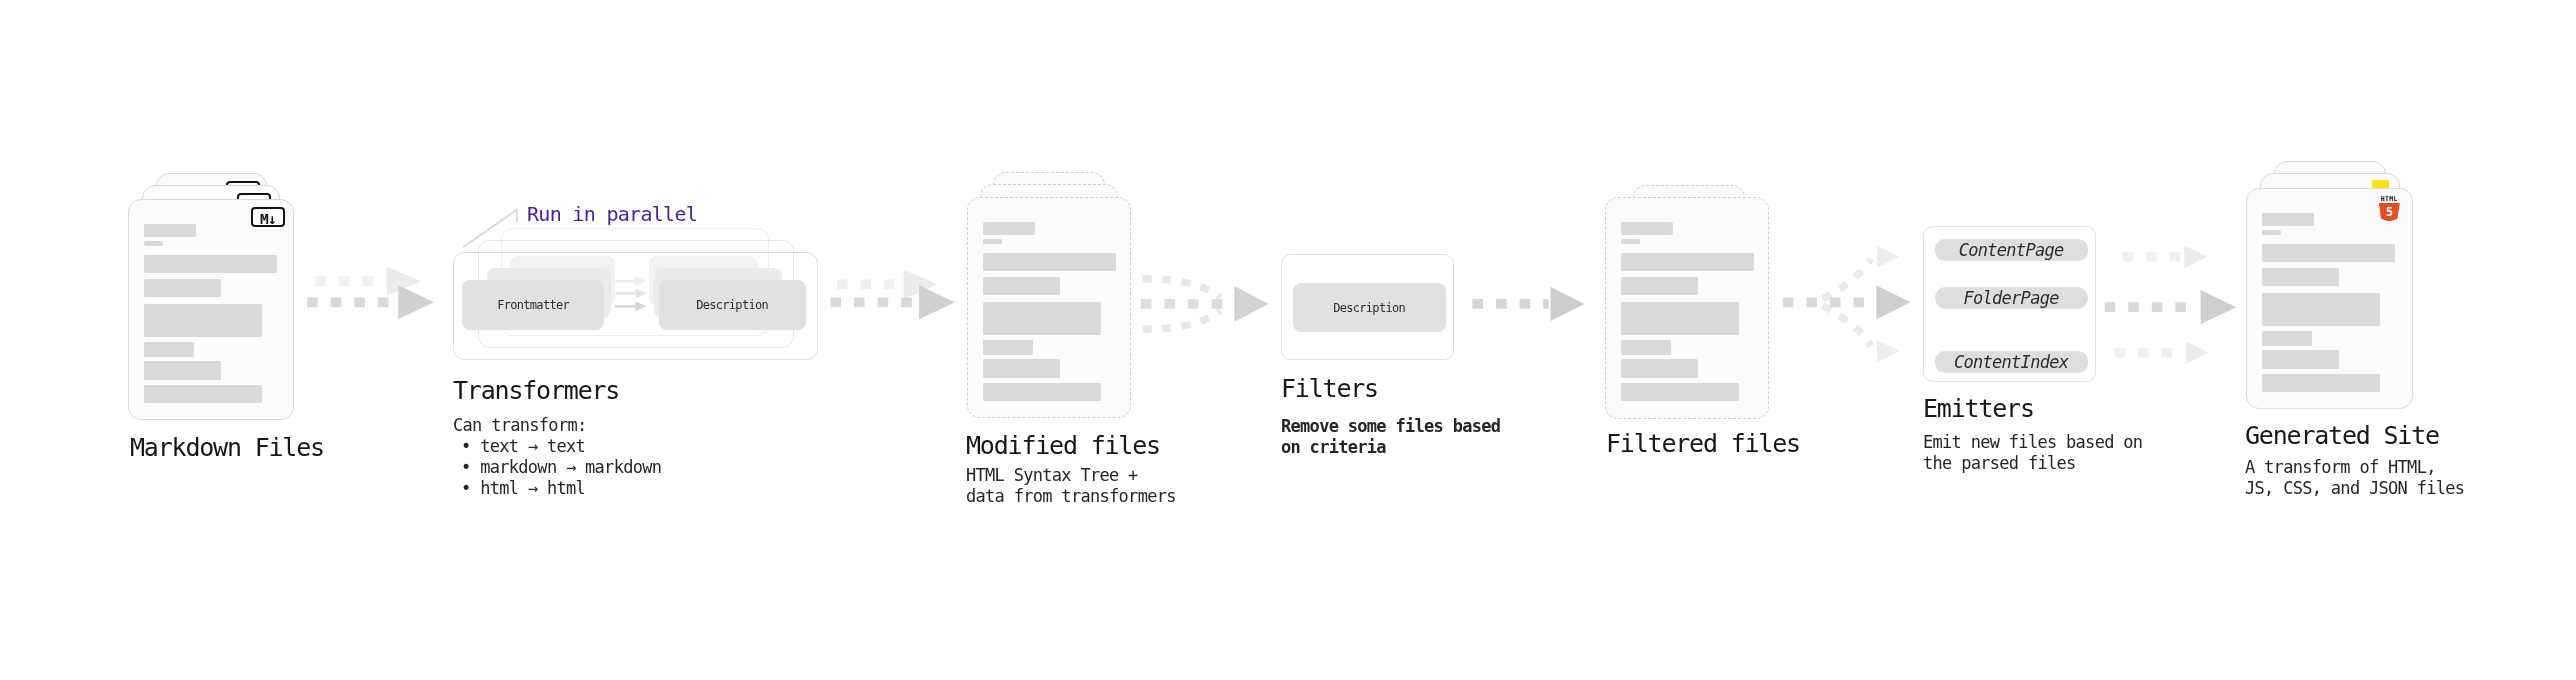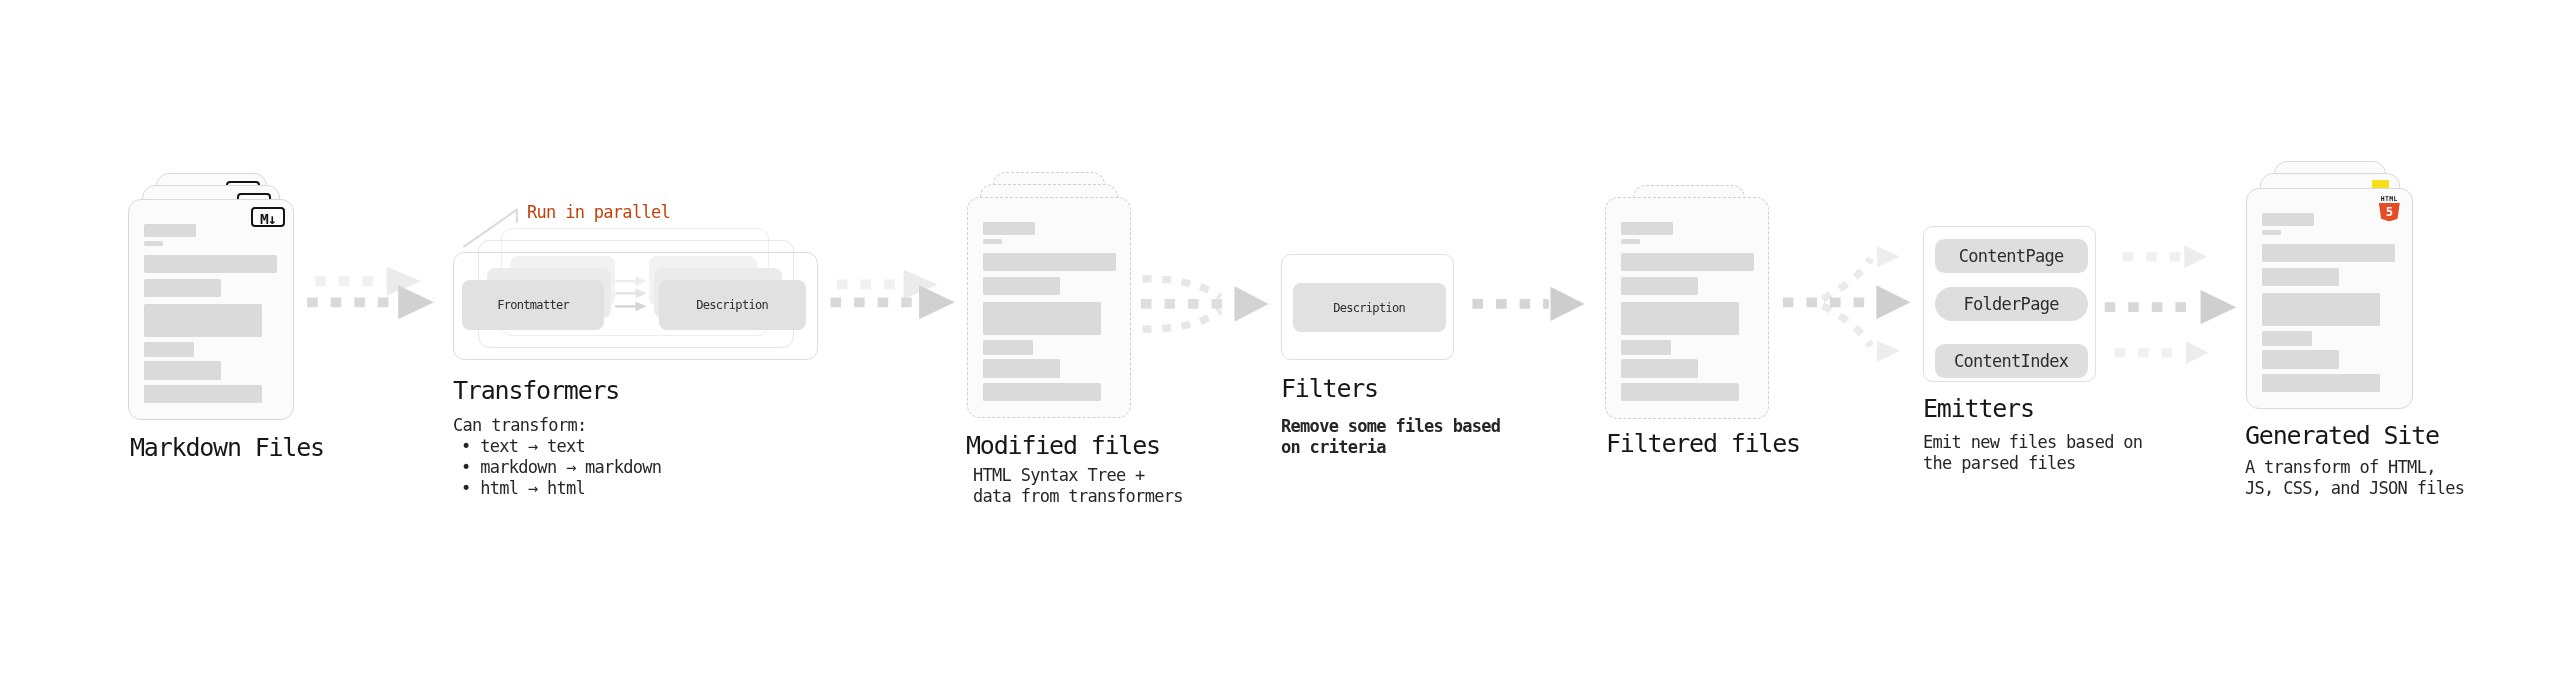--- a/index.html
+++ b/index.html
@@ -43,29 +43,29 @@
   
   .panel{position:absolute;border:1.6px solid #dcdcdc;border-radius:11.4px;background:transparent;box-sizing:border-box;}
   .panel.mid{border-color:#e5e5e5;}
   .panel.back{border-color:#ededed;}
   .gbox{position:absolute;height:50px;border-radius:8.1px;background:#e1e1e1;
         display:flex;align-items:center;justify-content:center;
         font-size:12px;letter-spacing:-0.7px;color:#2d2d2d;}
   .gbox.ghost-mid{background:#ebebeb;}
   .gbox.ghost-back{background:#f2f2f2;}
   .wbox{position:absolute;border:1.6px solid #e0e0e0;border-radius:9.8px;background:#ffffff;box-sizing:border-box;}
-  .row{position:absolute;left:10.6px;width:153px;height:34px;border-radius:9.8px;background:#dedede;
+  .row{position:absolute;left:10.6px;width:153px;height:22px;border-radius:9.8px;background:#dedede;
        display:flex;align-items:center;justify-content:center;
-       font-size:17px;letter-spacing:-0.7px;color:#2d2d2d;}
+       font-size:17px;letter-spacing:-0.7px;color:#2d2d2d;font-style:italic;}
 
   
   .title{position:absolute;font-size:25px;line-height:28px;font-weight:500;color:#171717;letter-spacing:-1.2px;white-space:nowrap;}
   .sub{position:absolute;font-size:17px;line-height:21px;color:#262626;letter-spacing:-0.7px;white-space:nowrap;}
   .sub .indent{padding-left:8.1px;}
-  .annotation{position:absolute;font-size:17px;color:#c2410c;letter-spacing:-0.7px;white-space:nowrap;}
+  .annotation{position:absolute;font-size:20px;color:#4c1d95;letter-spacing:-0.7px;white-space:nowrap;}
 </style>
 </head>
 <body>
 
 <div class="canvas">
 
   <svg class="overlay" viewBox="0 0 3170 838">
 
     <g>
       <line x1="388" y1="346" x2="476" y2="346" stroke="#f0f0f0" stroke-width="12" stroke-dasharray="13 16"></line>
@@ -180,21 +180,21 @@
           <div class="bar b2"></div>
           <div class="bar b3"></div>
           <div class="bar b4"></div>
         <div class="bar b5"></div>
           <div class="bar b6"></div>
           <div class="bar b7"></div>
           <div class="bar b8"></div>
       </div>
     </div>
     <div class="title" style="left:966px;top:432px;">Modified files</div>
-    <div class="sub" style="left:966px;top:465px;margin-left:7px;">
+    <div class="sub" style="left:966px;top:465px;">
       <div>HTML Syntax Tree +</div>
       <div>data from transformers</div>
     </div>
   </div>
 
   <div>
     <div class="wbox" style="left:1281px;top:254px;width:173px;height:106px;">
       <div class="gbox" style="left:10.6px;top:28px;width:153px;height:49px;">Description</div>
     </div>
     <div class="title" style="left:1281px;top:375px;">Filters</div>
@@ -218,21 +218,21 @@
           <div class="bar b8"></div>
       </div>
     </div>
     <div class="title" style="left:1606px;top:430px;">Filtered files</div>
   </div>
 
   <div>
     <div class="wbox" style="left:1923px;top:226px;width:173px;height:156px;">
       <div class="row" style="top:12.2px;">ContentPage</div>
       <div class="row" style="top:60px;border-radius:17px;">FolderPage</div>
-      <div class="row" style="top:117px;">ContentIndex</div>
+      <div class="row" style="top:124px;">ContentIndex</div>
     </div>
     <div class="title" style="left:1923px;top:395px;">Emitters</div>
     <div class="sub" style="left:1923px;top:432px;">
       <div>Emit new files based on</div>
       <div>the parsed files</div>
     </div>
   </div>
 
   <div>
     <div class="doc" style="left:2274px;top:161px;width:112px;height:221px;">

